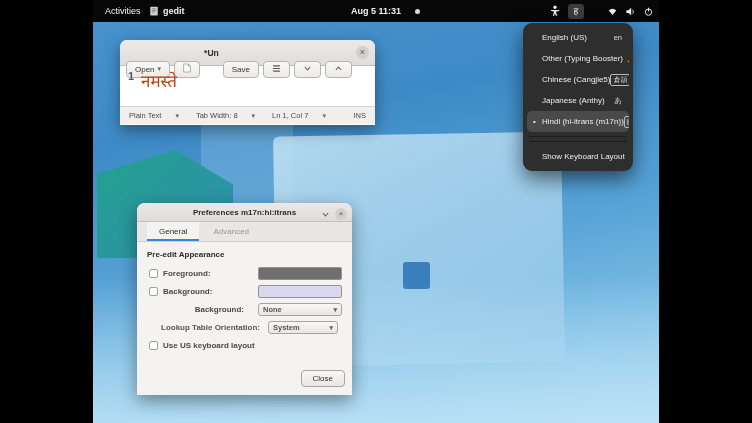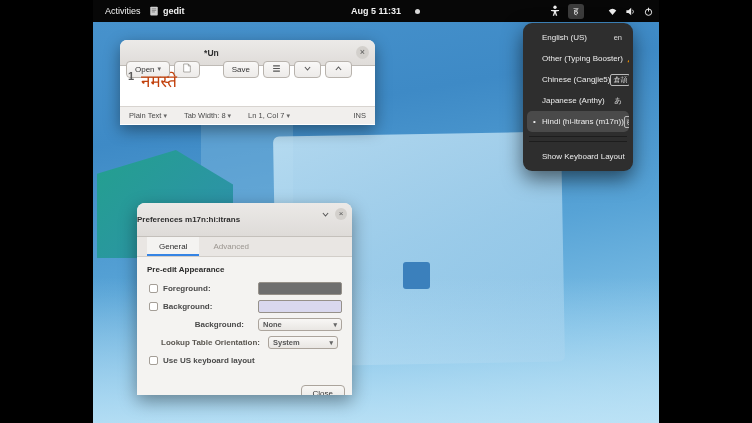--- a/index.html
+++ b/index.html
@@ -47,28 +47,28 @@
   .g-btn { height:17px; background:linear-gradient(#f9f8f7,#edebe9); border:1px solid #b8b3ad; border-radius:4px;
     font-size:8px; color:#333; display:flex; align-items:center; padding:0 8px; gap:3px; flex:none;margin-top:33px; }
   .g-caret { font-size:7px; color:#666; }
   .g-title { flex:1; text-align:center; font-weight:bold; font-size:8.5px; color:#2e2e2e; overflow:hidden; white-space:nowrap; }
   .g-close { width:13px; height:13px; border-radius:50%; background:#d3d0cc; color:#555; font-size:9px; line-height:12px; text-align:center; flex:none; }
   .g-body { height:40px; display:flex; background:#fff; }
   .g-gutter { width:17px; font-size:11px; font-weight:bold; color:#5a5a5a; text-align:right; padding:4px 3px 0 0; flex:none; }
   .g-text { font-size:17px; color:#c2410c; padding:3px 0 0 4px; }
   .g-status { height:18px; border-top:1px solid #d8d4d0; background:#f1efed; display:flex; align-items:center;
     font-size:7.5px; color:#4a4a4a; padding:0 9px; }
-  .gs-item { display:flex; align-items:flex-end; gap:2px; margin-right:17px; }
+  .gs-item { display:flex; align-items:flex-end; gap:14px; margin-right:17px; }
   .gs-ins { margin-left:auto; margin-right:0; }
 
   
   .prefs { position:absolute; left:44px; top:203px; width:215px; height:192px; border-radius:8px 8px 0 0;
     box-shadow:0 6px 18px rgba(0,0,0,.4); z-index:20; background:#f4f3f1; overflow:hidden; }
-  .p-header { height:34px; background:linear-gradient(#ebe9e7,#dedbd8); border-bottom:1px solid #c4c0bb;
-    position:relative; display:flex; align-items:center; }
+  .p-header { height:19px; background:linear-gradient(#ebe9e7,#dedbd8); border-bottom:1px solid #c4c0bb;
+    position:relative; display:flex; align-items:center; justify-content:center; }
   .p-title { font-size:8px; font-weight:bold; color:#2d2d2d; }
   .p-controls { position:absolute; right:5px; top:0; height:22px; display:flex; align-items:center; gap:5px; }
   .p-close { width:12px; height:12px; border-radius:50%; background:#d3d0cc; font-size:8px; line-height:11px; text-align:center; color:#555; }
   .p-tabs { height:20px; background:#e9e6e3; border-bottom:1px solid #d2cec9; display:flex; align-items:stretch; padding:0 0 0 10px; gap:2px; }
   .p-tab { font-size:8px; padding:5px 12px 0; color:#9a958f; }
   .p-tab.active { color:#2d2d2d; background:#f4f3f1; border-bottom:2px solid #3584e4; }
   .p-body { position:relative; padding:6px 10px; font-size:8px; color:#3d3d3d; height:150px; }
   .p-section { font-weight:bold; font-size:8px; color:#2b2b2b; margin:2px 0 6px; }
   .p-row { position:relative; height:17px; display:flex; align-items:center; margin-bottom:1px;font-weight:bold; }
   .checkbox { width:9px; height:9px; background:#fff; border:1px solid #a49e97; border-radius:2px; margin:0 5px 0 2px; flex:none; }

